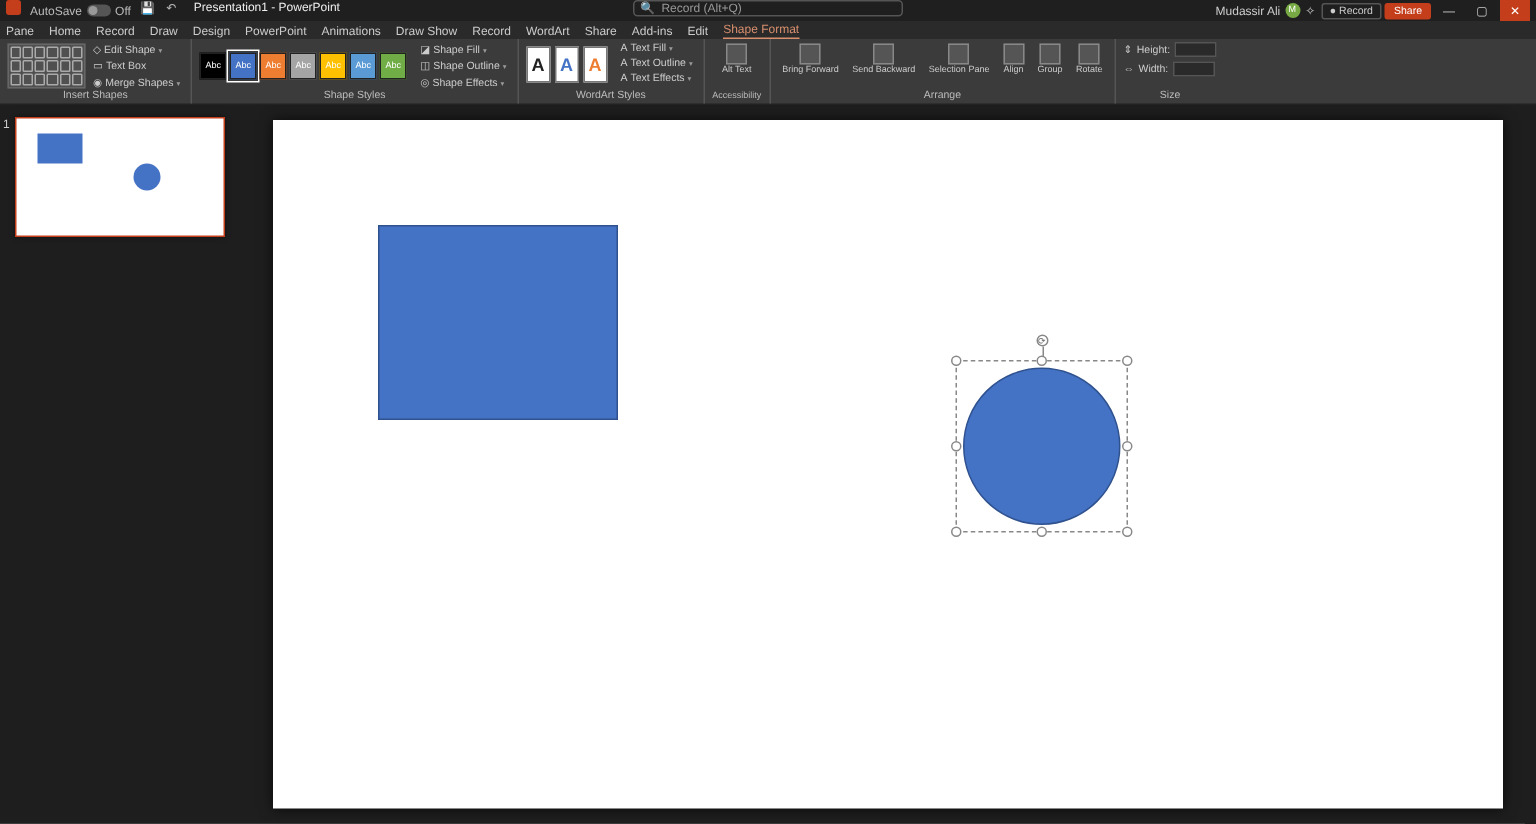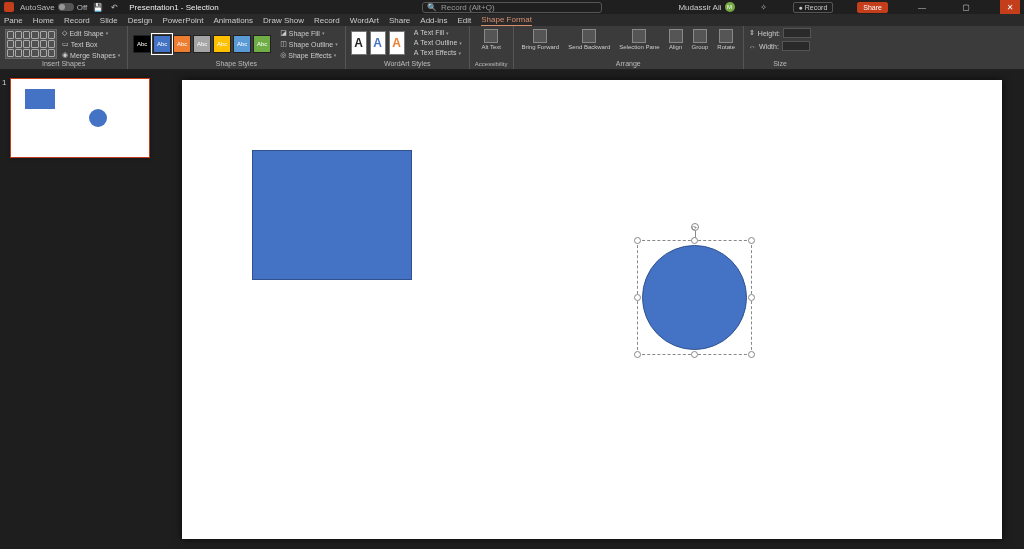--- a/index.html
+++ b/index.html
@@ -1,26 +1,26 @@
 <!DOCTYPE html>
 <html><head>
 <meta charset="utf-8">
 <style>
 *{margin:0;padding:0;box-sizing:border-box;font-family:"Segoe UI",Arial,sans-serif;user-select:none}
 html,body{width:1024px;height:549px;overflow:hidden;background:#1e1e1e;color:#ddd;font-size:10px}
-.title-bar{height:14px;background:#1f1f1f;display:flex;align-items:center;padding:0 4px;gap:6px}
+.title-bar{height:14px;background:#1f1f1f;display:flex;padding:0 4px;gap:6px}
 .pp-icon{width:10px;height:10px;border-radius:2px;background:#c43e1c}
 .autosave{display:flex;align-items:center;gap:3px;font-size:8px;color:#bbb}
 .toggle{width:16px;height:8px;border-radius:4px;background:#555;position:relative}
 .toggle::after{content:"";position:absolute;width:6px;height:6px;border-radius:50%;background:#999;top:1px;left:1px}
 .qat-icon{width:10px;height:10px;display:inline-flex;align-items:center;justify-content:center;color:#bbb;font-size:8px}
 .doc-title{font-size:8px;color:#eee;margin-left:4px}
 .title-center{position:absolute;left:50%;transform:translateX(-50%);display:flex;align-items:center;gap:4px}
 .search-box{width:180px;height:11px;border:1px solid #555;border-radius:3px;display:flex;align-items:center;padding:0 4px;color:#999;font-size:8px;gap:4px}
-.title-right{margin-left:auto;display:flex;align-items:center;gap:24px}
+.title-right{margin-left:auto;display:flex;align-items:center;gap:2px}
 .user{font-size:8px;color:#ccc;display:flex;align-items:center;gap:3px}
 .avatar{width:10px;height:10px;border-radius:50%;background:#7a4;color:#fff;display:flex;align-items:center;justify-content:center;font-size:6px}
 .win-ctrl{width:20px;height:14px;display:flex;align-items:center;justify-content:center;font-size:8px;color:#ccc;cursor:pointer}
 .win-ctrl.close{background:#c43e1c;color:#fff}
 .tabs{height:12px;background:#2a2a2a;display:flex;align-items:center;padding:0 4px;gap:10px;font-size:8px;color:#ccc}
 .tab{cursor:pointer;padding:1px 0}
 .tab.active{color:#d88f6e;border-bottom:1px solid #d88f6e}
 .ribbon{height:44px;background:#3b3b3b;display:flex;border-bottom:1px solid #222}
 .group{border-right:1px solid #555;padding:2px 5px;display:flex;flex-direction:column;justify-content:space-between}
 .group-label{text-align:center;font-size:7px;color:#bbb}
@@ -64,21 +64,21 @@
 
 <div class="title-bar">
   <div class="pp-icon"></div>
   <div class="autosave">
     <span>AutoSave</span>
     <span class="toggle"></span>
     <span>Off</span>
   </div>
   <span class="qat-icon">💾</span>
   <span class="qat-icon">↶</span>
-  <span class="doc-title">Presentation1 - Selection</span>
+  <span class="doc-title">Presentation1 - PowerPoint</span>
 
   <div class="title-center">
     <div class="search-box">
       <span>🔍</span>
       <span>Record (Alt+Q)</span>
     </div>
   </div>
 
   <div class="title-right">
     <div class="user">
@@ -93,21 +93,21 @@
     <div class="win-ctrl">—</div>
     <div class="win-ctrl">▢</div>
     <div class="win-ctrl close">✕</div>
   </div>
 </div>
 
 <div class="tabs">
   <span class="tab">Pane</span>
   <span class="tab">Home</span>
   <span class="tab">Record</span>
-  <span class="tab">Slide</span>
+  <span class="tab">Draw</span>
   <span class="tab">Design</span>
   <span class="tab">PowerPoint</span>
   <span class="tab">Animations</span>
   <span class="tab">Draw Show</span>
   <span class="tab">Record</span>
   <span class="tab">WordArt</span>
   <span class="tab">Share</span>
   <span class="tab">Add-ins</span>
   <span class="tab">Edit</span>
   <span class="tab active">Shape Format</span>

